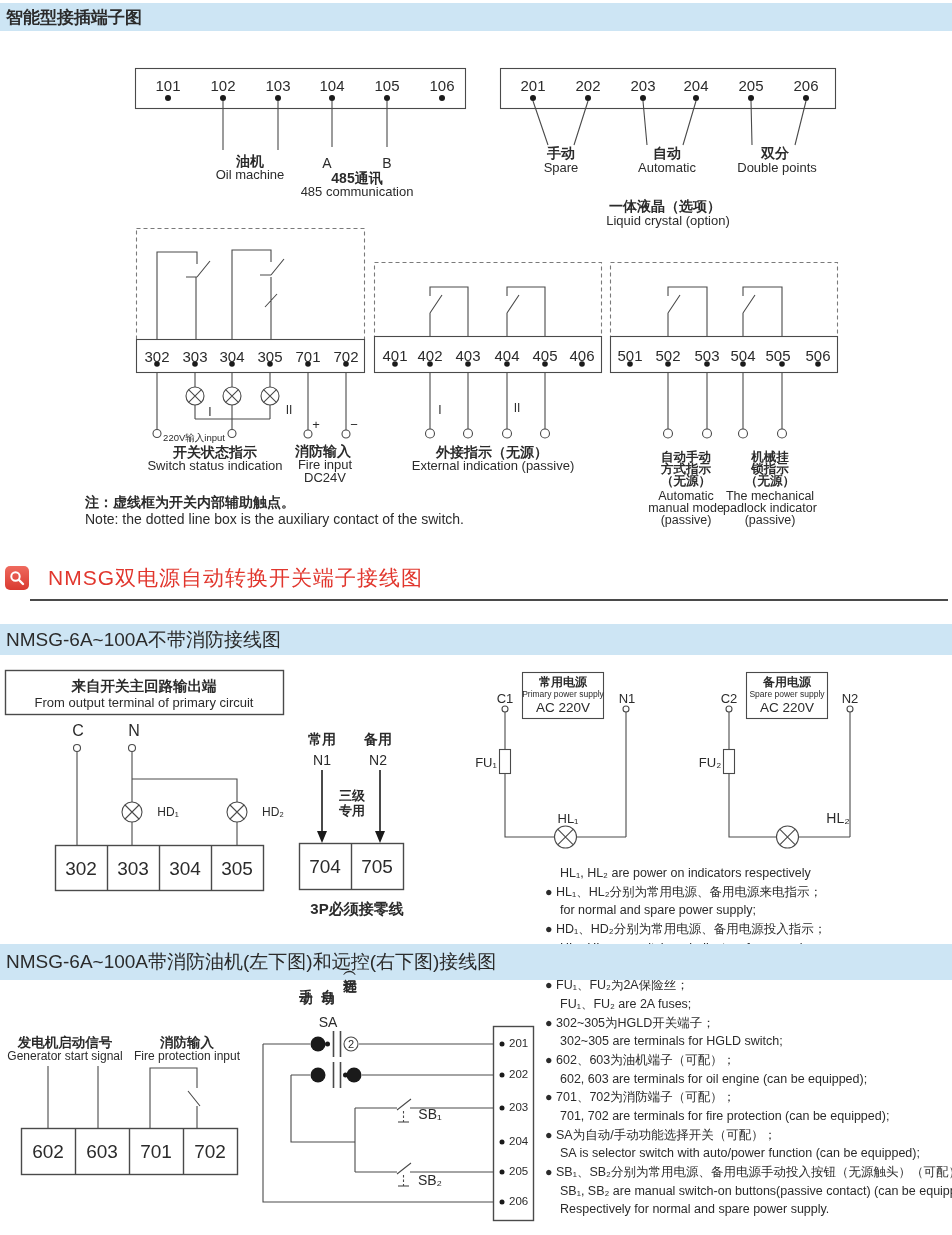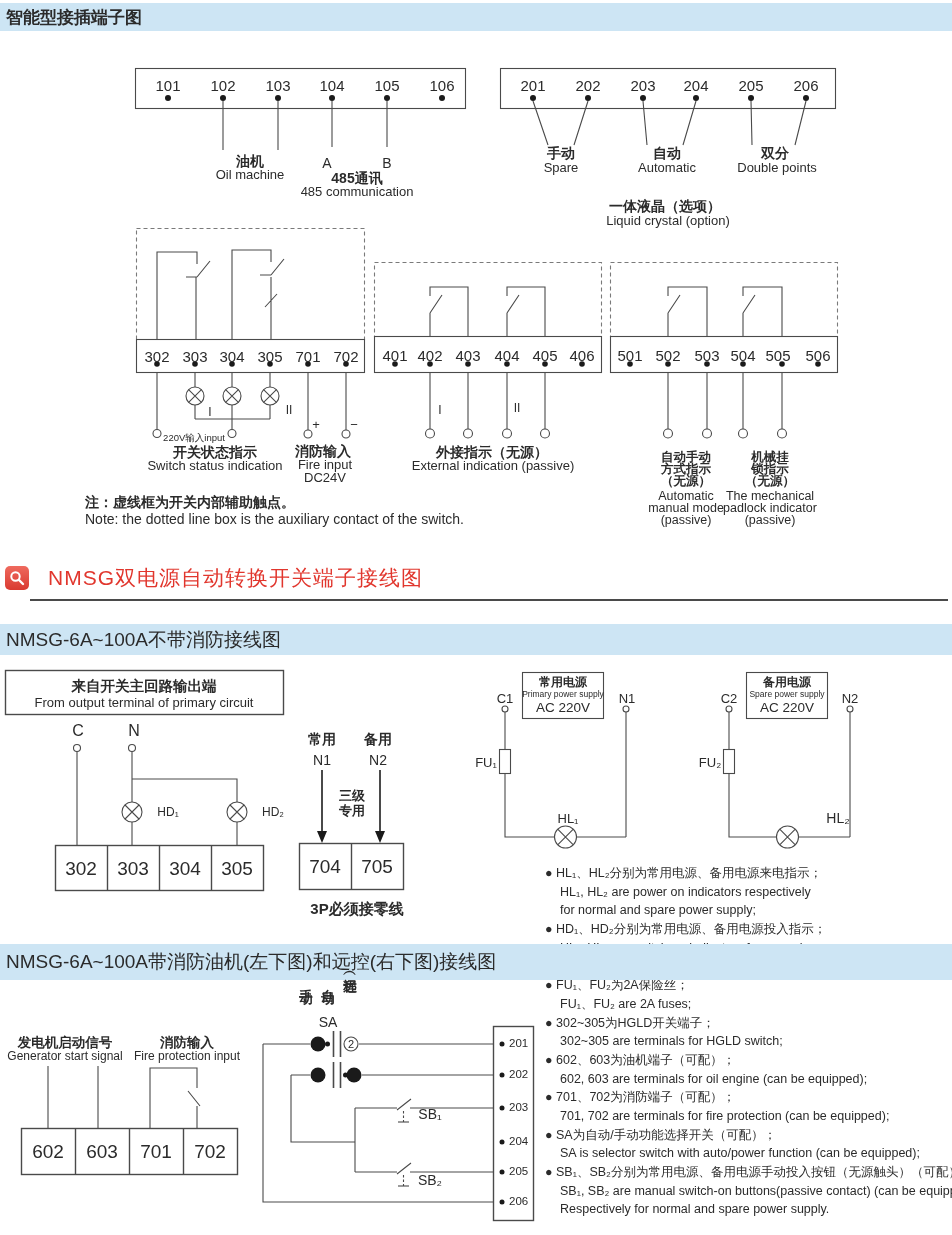--- a/index.html
+++ b/index.html
@@ -315,22 +315,22 @@
   <div class="lbl" style="left:568px;top:818px;font-size:13px;">HL₁</div>
   <div class="lbl" style="left:729px;top:698px;font-size:13px;">C2</div>
   <div class="lbl" style="left:850px;top:698px;font-size:13px;">N2</div>
   <div class="lbl cnb" style="left:787px;top:682px;font-size:12px;">备用电源</div>
   <div class="lbl" style="left:787px;top:694px;font-size:8.5px;">Spare power supply</div>
   <div class="lbl" style="left:787px;top:708px;font-size:13.5px;">AC 220V</div>
   <div class="lbl" style="left:710px;top:762px;font-size:13px;">FU₂</div>
   <div class="lbl" style="left:790px;top:818px;font-size:14px;margin-left:48px;">HL₂</div>
 
   <div class="notes">
+    <div class="note-line cont">HL₁, HL₂ are power on indicators respectively</div>
     <div class="note-line">● HL₁、HL₂分别为常用电源、备用电源来电指示；</div>
-    <div class="note-line cont">HL₁, HL₂ are power on indicators respectively</div>
     <div class="note-line cont">for normal and spare power supply;</div>
     <div class="note-line">● HD₁、HD₂分别为常用电源、备用电源投入指示；</div>
     <div class="note-line cont">HL₁, HL₂ are switch-on indicators for normal</div>
     <div class="note-line cont">and spare power supply;</div>
     <div class="note-line">● FU₁、FU₂为2A保险丝；</div>
     <div class="note-line cont">FU₁、FU₂ are 2A fuses;</div>
     <div class="note-line">● 302~305为HGLD开关端子；</div>
     <div class="note-line cont">302~305 are terminals for HGLD switch;</div>
     <div class="note-line">● 602、603为油机端子（可配）；</div>
     <div class="note-line cont">602, 603 are terminals for oil engine (can be equipped);</div>

